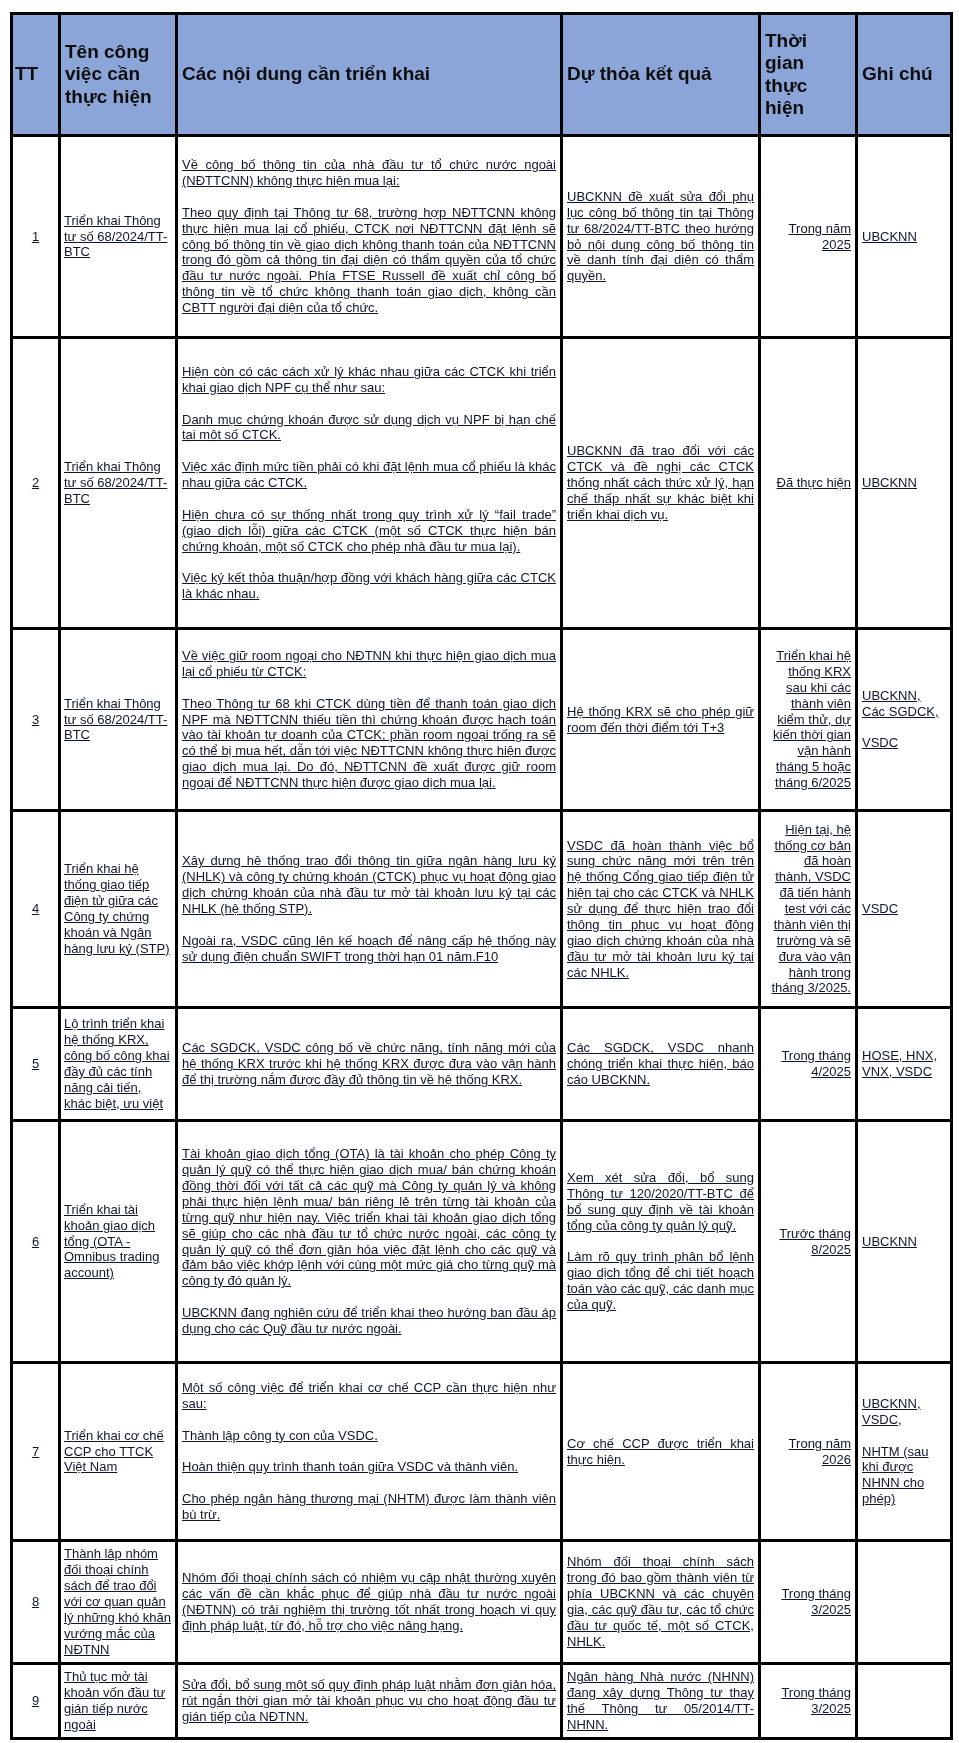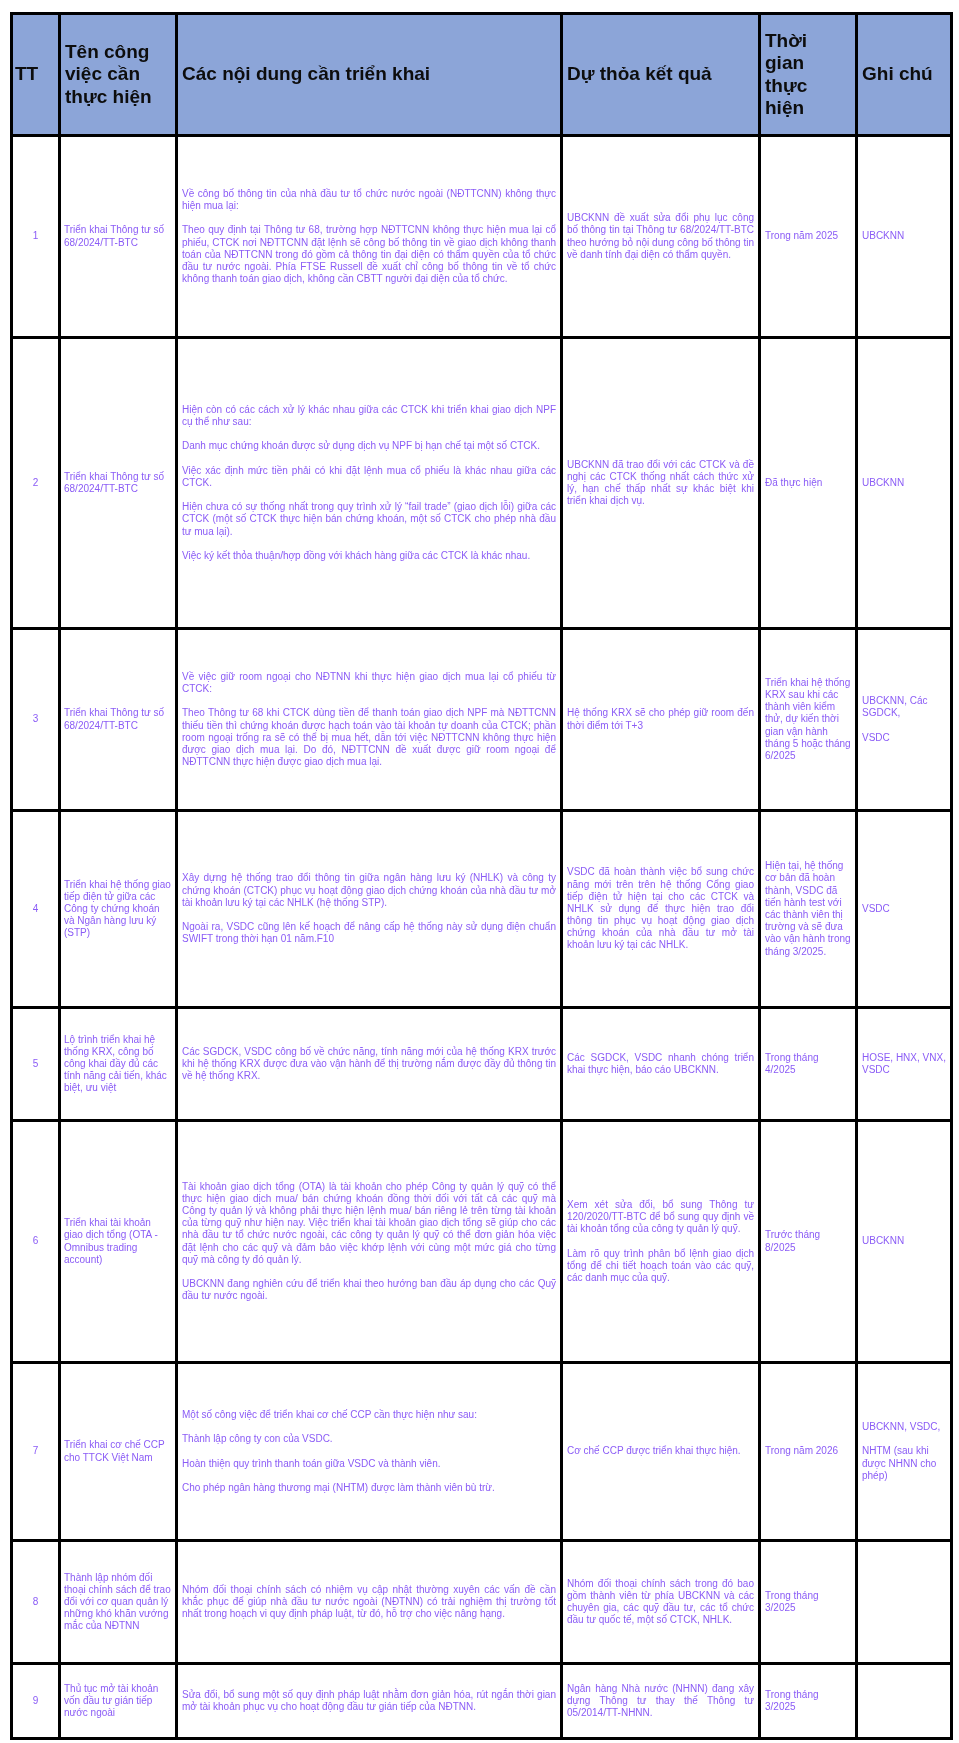--- a/index.html
+++ b/index.html
@@ -38,30 +38,31 @@
     color: #0d0d0d;
     font-size: 19px;
     font-weight: bold;
     line-height: 1.18;
     text-align: left;
     padding: 2px 4px;
   }
   .plan-table th[data-name="header-tt"] { padding-left: 2px; }
 
   .plan-table td {
-    color: #8b5cf6;
-    font-size: 10px;
+    color: #0f172a;
+    font-size: 13px;
     line-height: 1.22;
     padding: 2px 4px;
+    text-decoration: underline;
   }
   td.c-tt       { text-align: center; }
   td.c-ten      { text-align: left; white-space: pre-line; padding: 2px 3px; }
   td.c-noidung  { text-align: justify; white-space: pre-line; }
   td.c-dukien   { text-align: justify; white-space: pre-line; }
-  td.c-thoigian { text-align: left;  white-space: pre-line; }
+  td.c-thoigian { text-align: right;  white-space: pre-line; }
   td.c-ghichu   { text-align: left;  white-space: pre-line; }
 
   
   tbody tr:nth-child(1) { height: 202px; }
   tbody tr:nth-child(2) { height: 291px; }
   tbody tr:nth-child(3) { height: 182px; }
   tbody tr:nth-child(4) { height: 197px; }
   tbody tr:nth-child(5) { height: 113px; }
   tbody tr:nth-child(6) { height: 242px; }
   tbody tr:nth-child(7) { height: 178px; }

